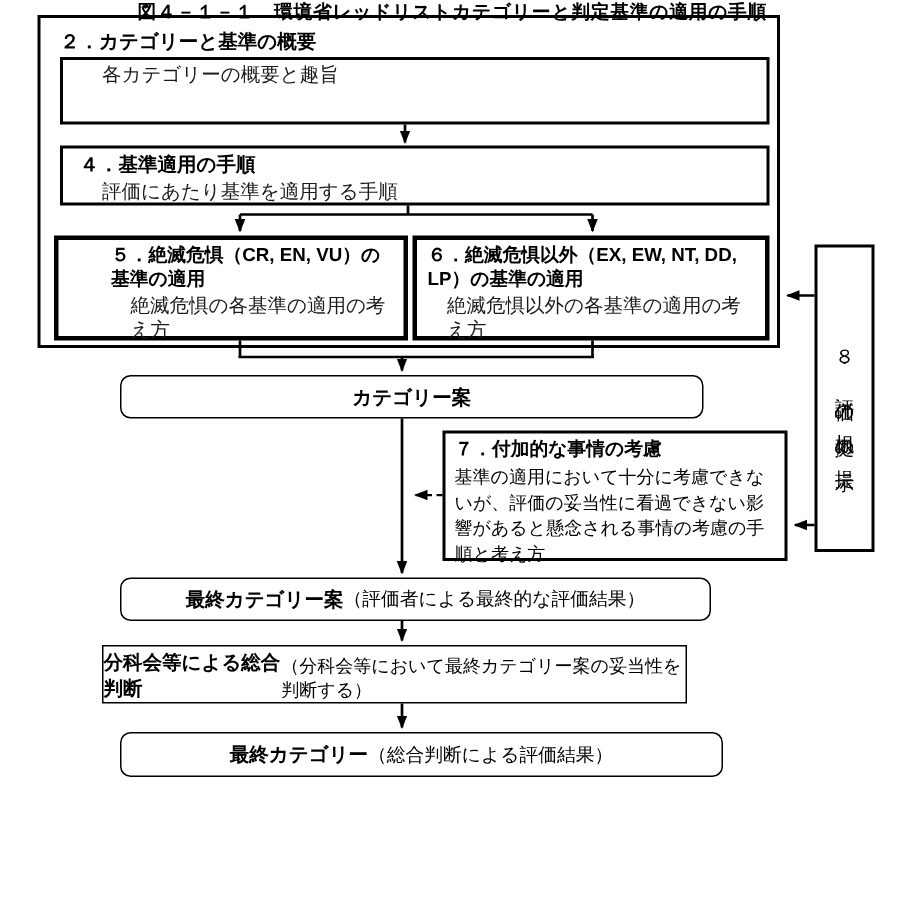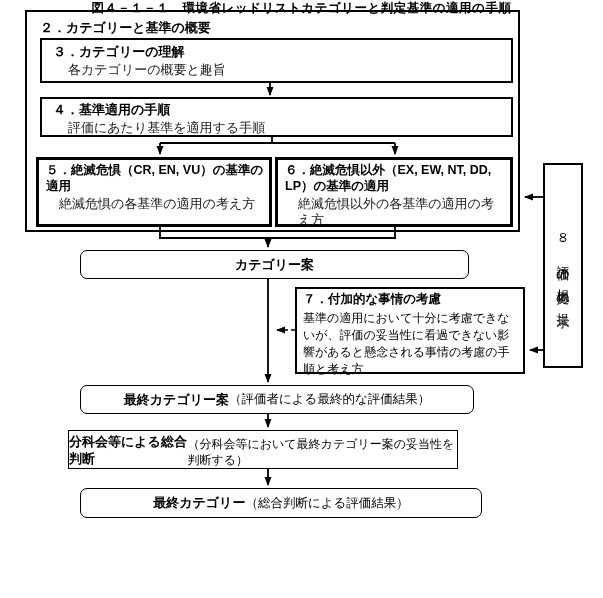--- a/index.html
+++ b/index.html
@@ -38,30 +38,29 @@
 </head>
 <body>
 
 <div class="canvas">
 
   <div class="box outer" style="left:25px;top:10px;width:495px;height:222px;">
     <div class="outer-label">２．カテゴリーと基準の概要</div>
   </div>
 
   <div class="box" style="left:40px;top:38px;width:473px;height:45px;">
-    <div class="box-title">３．カテゴリーの理解</div>
     <div class="box-sub">各カテゴリーの概要と趣旨</div>
   </div>
 
   <div class="box" style="left:40px;top:97px;width:473px;height:40px;">
     <div class="box-title" style="margin-top:3px;">４．基準適用の手順</div>
     <div class="box-sub">評価にあたり基準を適用する手順</div>
   </div>
 
-  <div class="box thick" style="left:36px;top:157px;width:236px;height:70px;">
+  <div class="box thick" style="left:36px;top:157px;width:236px;height:70px;padding-left:28px;">
     <div class="box-title small">５．絶滅危惧（CR, EN, VU）の基準の適用</div>
     <div class="box-sub small">絶滅危惧の各基準の適用の考え方</div>
   </div>
 
   <div class="box thick" style="left:275px;top:157px;width:238px;height:70px;">
     <div class="box-title small">６．絶滅危惧以外（EX, EW, NT, DD, LP）の基準の適用</div>
     <div class="box-sub small">絶滅危惧以外の各基準の適用の考え方</div>
   </div>
 
   <div class="box thin rounded pill" style="left:68px;top:250px;width:389px;height:29px;">

